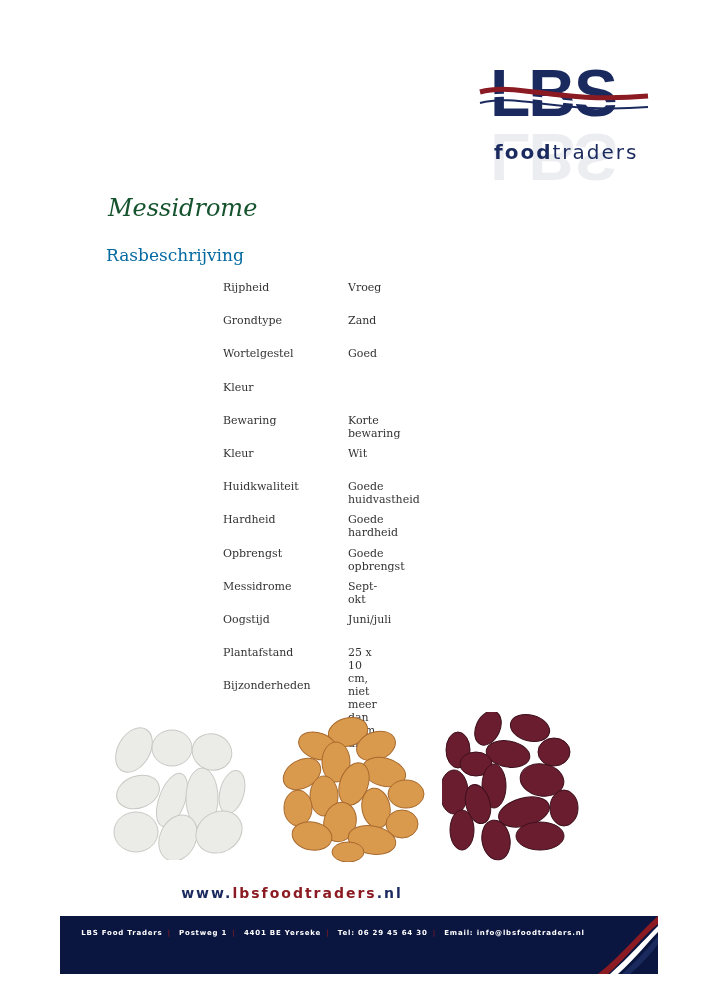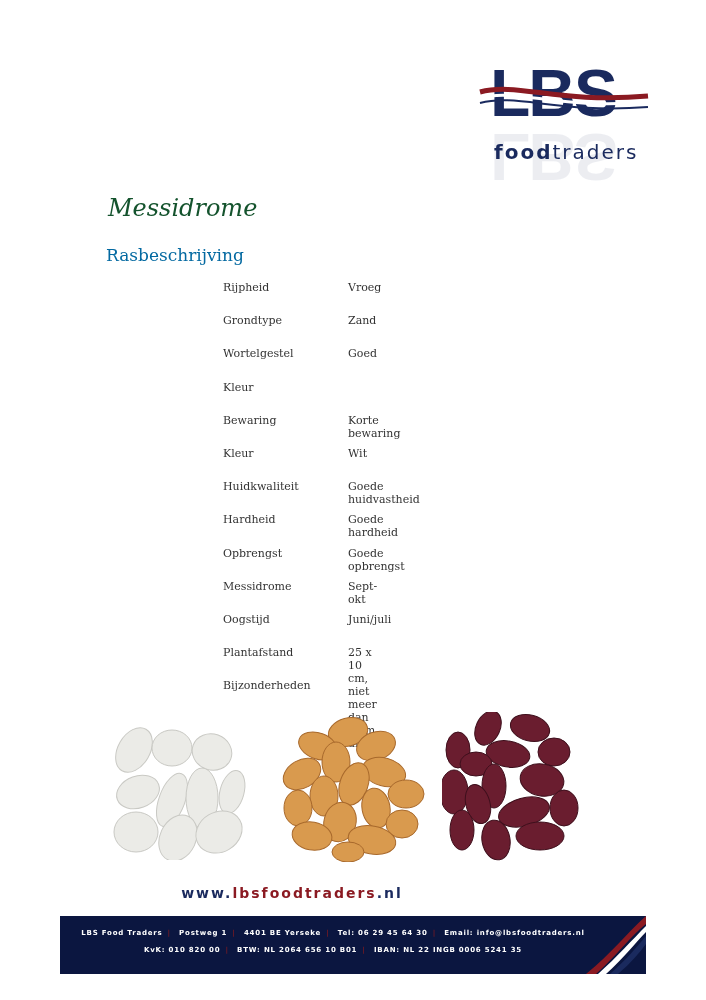--- a/index.html
+++ b/index.html
@@ -14,21 +14,21 @@
   .title { position:absolute; left:108px; top:194px; font-family:"DejaVu Serif", serif; font-size:24px; color:#14532d;font-style:italic; }
   .subtitle { position:absolute; left:106px; top:245px; font-family:"DejaVu Serif", serif; font-size:17px; color:#0369a1; }
   .spec-table { position:absolute; left:188px; top:278px; }
   .spec-row { position:relative; height:33.2px; font-family:"DejaVu Serif", serif; font-size:11px; color:#333; }
   .spec-key { position:absolute; left:0; top:3px;margin-left:35px; }
   .spec-val { position:absolute; left:160px; top:3px; }
   .photos { position:absolute; left:104px; top:710px; width:480px; height:160px; }
   .website { position:absolute; left:0; width:584px; top:885px; text-align:center; font-family:"DejaVu Sans", sans-serif; font-weight:bold; font-size:14px; letter-spacing:2px; }
   .website .navy { color:#1a2a5e; }
   .website .red { color:#8b1a22; }
-  .footer { position:absolute; left:60px; top:916px; width:586px; height:58px; background:#0b1640; overflow:hidden; }
+  .footer { position:absolute; left:60px; top:916px; width:586px; height:58px; background:#0b1640; overflow:hidden;padding-left:12px; }
   .footer-line { position:absolute; left:0; width:586px; text-align:center; color:#ffffff; font-family:"DejaVu Sans", sans-serif; font-weight:bold; font-size:7px; letter-spacing:0.8px; white-space:nowrap; }
   .footer-line.l1 { top:13px; padding-right:40px; box-sizing:border-box; }
   .footer-line.l2 { top:30px; padding-right:40px; box-sizing:border-box; }
   .sep { color:#7a1a22; margin:0 5px; }
   .footer-swoosh { position:absolute; right:0; top:0; width:70px; height:58px; }
 </style>
 </head>
 <body>
 
 <div class="logo">
@@ -159,23 +159,18 @@
 <div class="website"><span class="navy">www.</span><span class="red">lbsfoodtraders</span><span class="navy">.nl</span></div>
 
 <div class="footer">
   <div class="footer-line l1">
     <span>LBS Food Traders</span><span class="sep">|</span>
     <span>Postweg 1</span><span class="sep">|</span>
     <span>4401 BE Yerseke</span><span class="sep">|</span>
     <span>Tel: 06 29 45 64 30</span><span class="sep">|</span>
     <span>Email: info@lbsfoodtraders.nl</span>
   </div>
-  <div class="footer-line l2">
-    <span>KvK: 010 820 00</span><span class="sep">|</span>
-    <span>BTW: NL 2064 656 10 B01</span><span class="sep">|</span>
-    <span>IBAN: NL 22 INGB 0006 5241 35</span>
-  </div>
   <svg class="footer-swoosh" viewBox="0 0 70 58">
     <path d="M20 58 C40 40, 55 20, 70 8 L70 0 C50 18, 35 38, 10 58 Z" fill="#8b1a22"></path>
     <path d="M30 58 C48 42, 60 26, 70 16 L70 10 C56 24, 42 40, 22 58 Z" fill="#ffffff"></path>
     <path d="M42 58 C56 46, 64 36, 70 28 L70 20 C60 32, 50 44, 34 58 Z" fill="#1a2a5e"></path>
   </svg>
 </div>
 
 </body></html>

